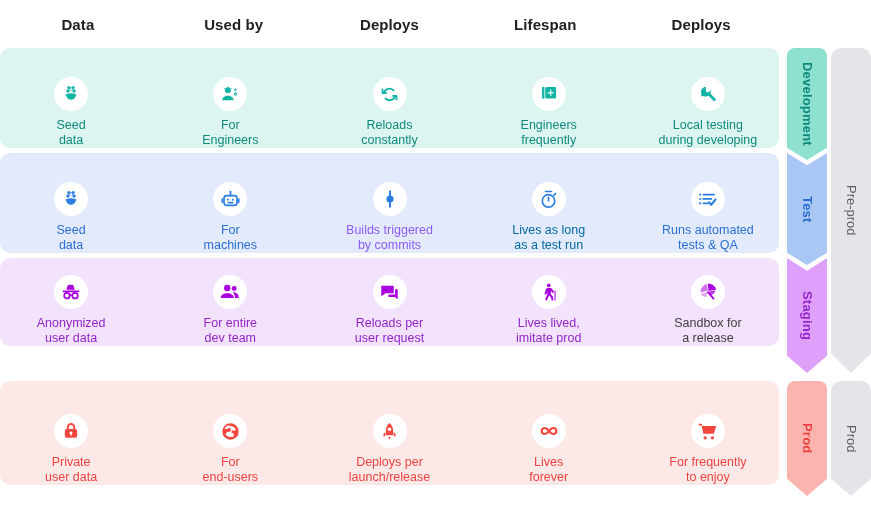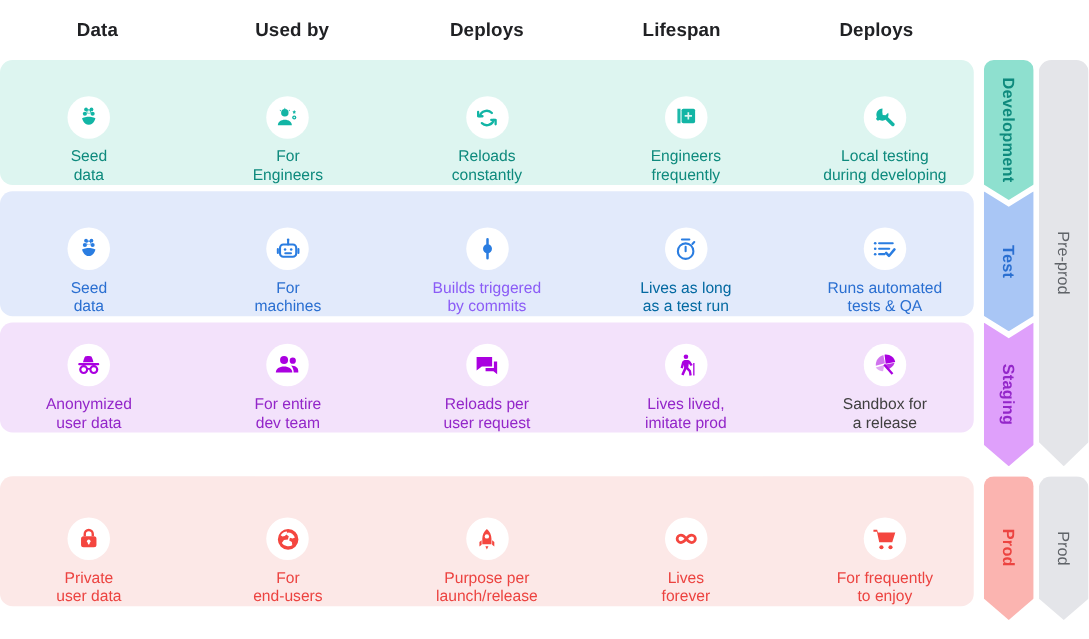--- a/index.html
+++ b/index.html
@@ -319,21 +319,21 @@
     <div class="cell">
       <span class="icon-bubble">
         <svg width="21" height="21" viewBox="0 0 24 24" fill="#f4463f">
           <path d="M12 2.4c2.6 2.0 4.2 5.3 4.2 9.0v5.0H7.8v-5.0c0-3.7 1.6-7.0 4.2-9.0z"></path>
           <circle cx="12" cy="9.3" r="2.0" fill="#ffffff"></circle>
           <path d="M7.2 12.8l-2.0 1.6v4.0l2.0-1.5z"></path>
           <path d="M16.8 12.8l2.0 1.6v4.0l-2.0-1.5z"></path>
           <path d="M10.6 18.3h2.8l-1.4 3.0z"></path>
         </svg>
       </span>
-      <span class="cell-label" style="color:#ec4340">Purpose per
+      <span class="cell-label" style="color:#ec4340">Deploys per
 launch/release</span>
     </div>
 
     <div class="cell">
       <span class="icon-bubble">
         <svg width="24" height="24" viewBox="0 0 24 24" fill="none" stroke="#f4463f" stroke-width="2.2" stroke-linecap="round">
           <path d="M12 12c-1.4-2.0-2.6-3.0-4.3-3.0a3.0 3.0 0 0 0 0 6.0c1.7 0 2.9-1.0 4.3-3.0zM12 12c1.4 2.0 2.6 3.0 4.3 3.0a3.0 3.0 0 0 0 0-6.0c-1.7 0-2.9 1.0-4.3 3.0z"></path>
         </svg>
       </span>
       <span class="cell-label" style="color:#ec4340">Lives

